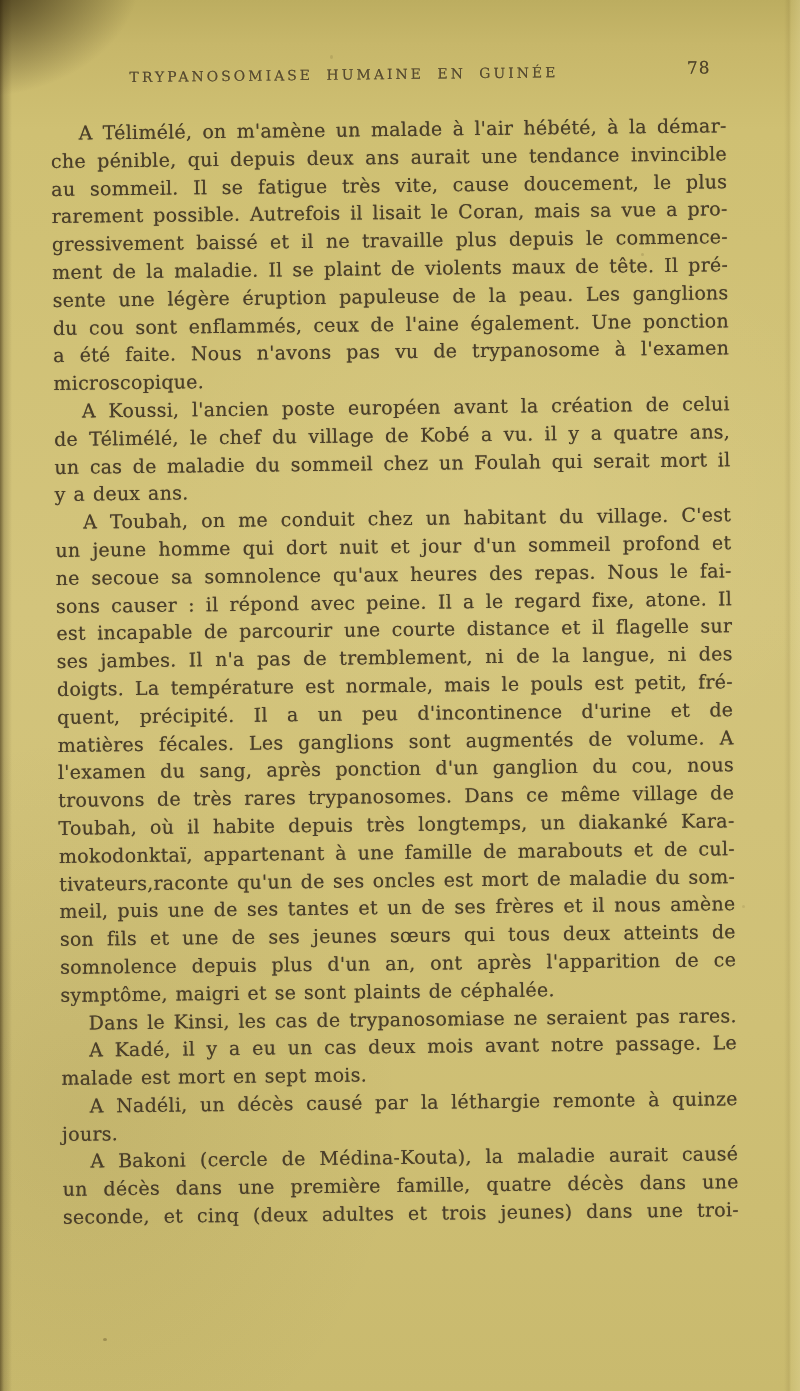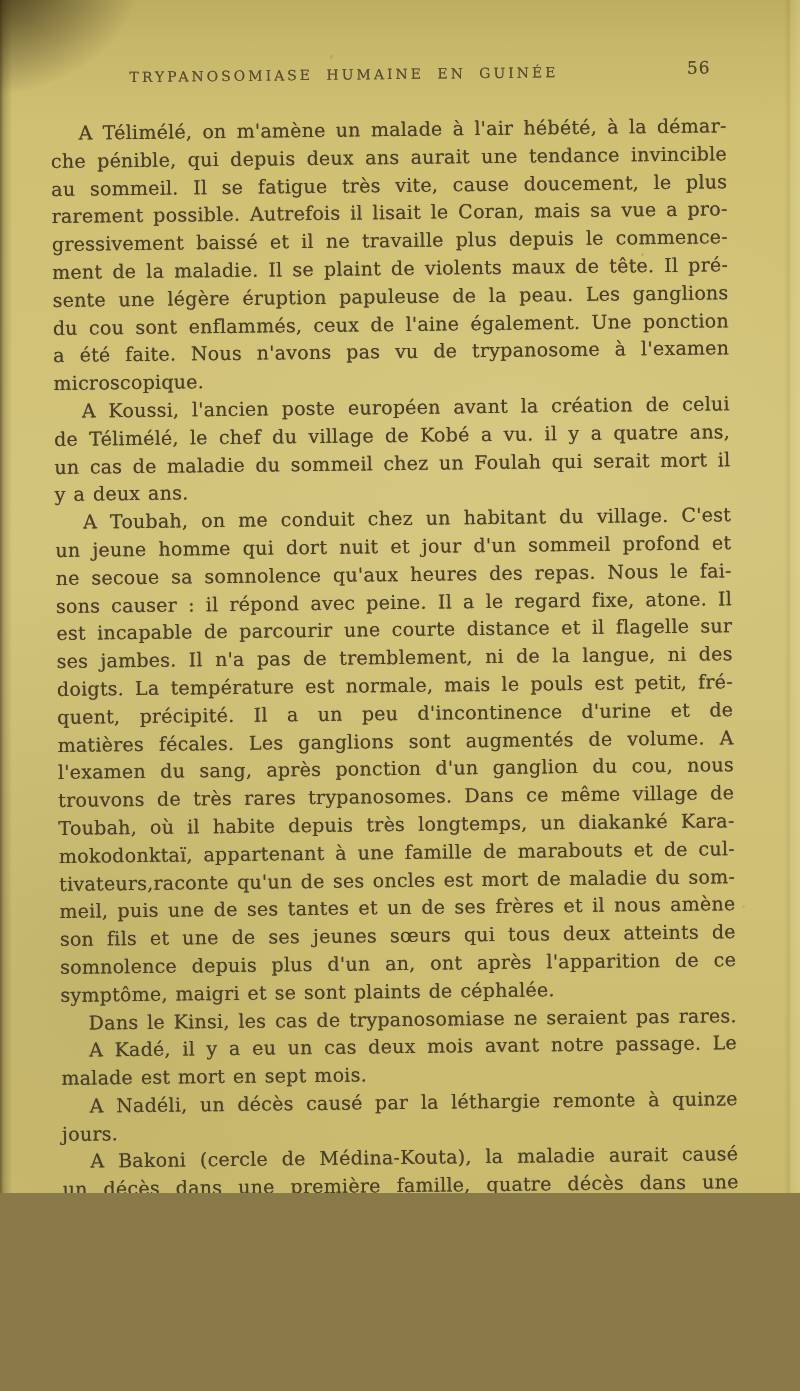--- a/index.html
+++ b/index.html
@@ -1,19 +1,19 @@
 <!DOCTYPE html>
 <html lang="fr"><head>
 <meta charset="utf-8">
 <title>Scanned page</title>
 <style>
   html,body{margin:0;padding:0;background:#8a7a4a;}
   #stage{
     position:relative;
-    width:800px;height:1193px;
+    width:800px;height:1391px;
     overflow:hidden;
     font-family:"DejaVu Serif","Liberation Serif",serif;
   }
   
   #paper{
     position:absolute;inset:0;
     background:
       radial-gradient(230px 170px at -25px -25px, rgba(44,33,12,0.92), rgba(44,33,12,0) 72%),
       linear-gradient(90deg, rgba(56,42,16,0.60) 0px, rgba(56,42,16,0.22) 4px, rgba(56,42,16,0.0) 12px),
       linear-gradient(270deg, rgba(236,228,172,0.30) 0px, rgba(236,228,172,0.10) 9px, rgba(105,86,40,0.12) 11px, rgba(105,86,40,0) 16px),
@@ -64,21 +64,21 @@
 <div id="stage">
   <div id="paper">
     <div class="speck" style="left:103px;top:1338px;width:4px;height:3px;"></div>
     <div class="speck" style="left:641px;top:253px;width:3px;height:3px;opacity:.5;"></div>
     <div class="speck" style="left:330px;top:55px;width:3px;height:4px;opacity:.4;"></div>
     <div class="speck" style="left:742px;top:905px;width:3px;height:3px;opacity:.35;"></div>
   </div>
 
   <div id="print">
     <div id="running-header">TRYPANOSOMIASE HUMAINE EN GUINÉE</div>
-    <div id="page-number">56</div>
+    <div id="page-number">78</div>
     <div id="page-text">
         <div class="paragraph">
           <div class="line indent">A Télimélé, on m'amène un malade à l'air hébété, à la démar-</div>
           <div class="line">che pénible, qui depuis deux ans aurait une tendance invincible</div>
           <div class="line">au sommeil. Il se fatigue très vite, cause doucement, le plus</div>
           <div class="line">rarement possible. Autrefois il lisait le Coran, mais sa vue a pro-</div>
           <div class="line">gressivement baissé et il ne travaille plus depuis le commence-</div>
           <div class="line">ment de la maladie. Il se plaint de violents maux de tête. Il pré-</div>
           <div class="line">sente une légère éruption papuleuse de la peau. Les ganglions</div>
           <div class="line">du cou sont enflammés, ceux de l'aine également. Une ponction</div>

